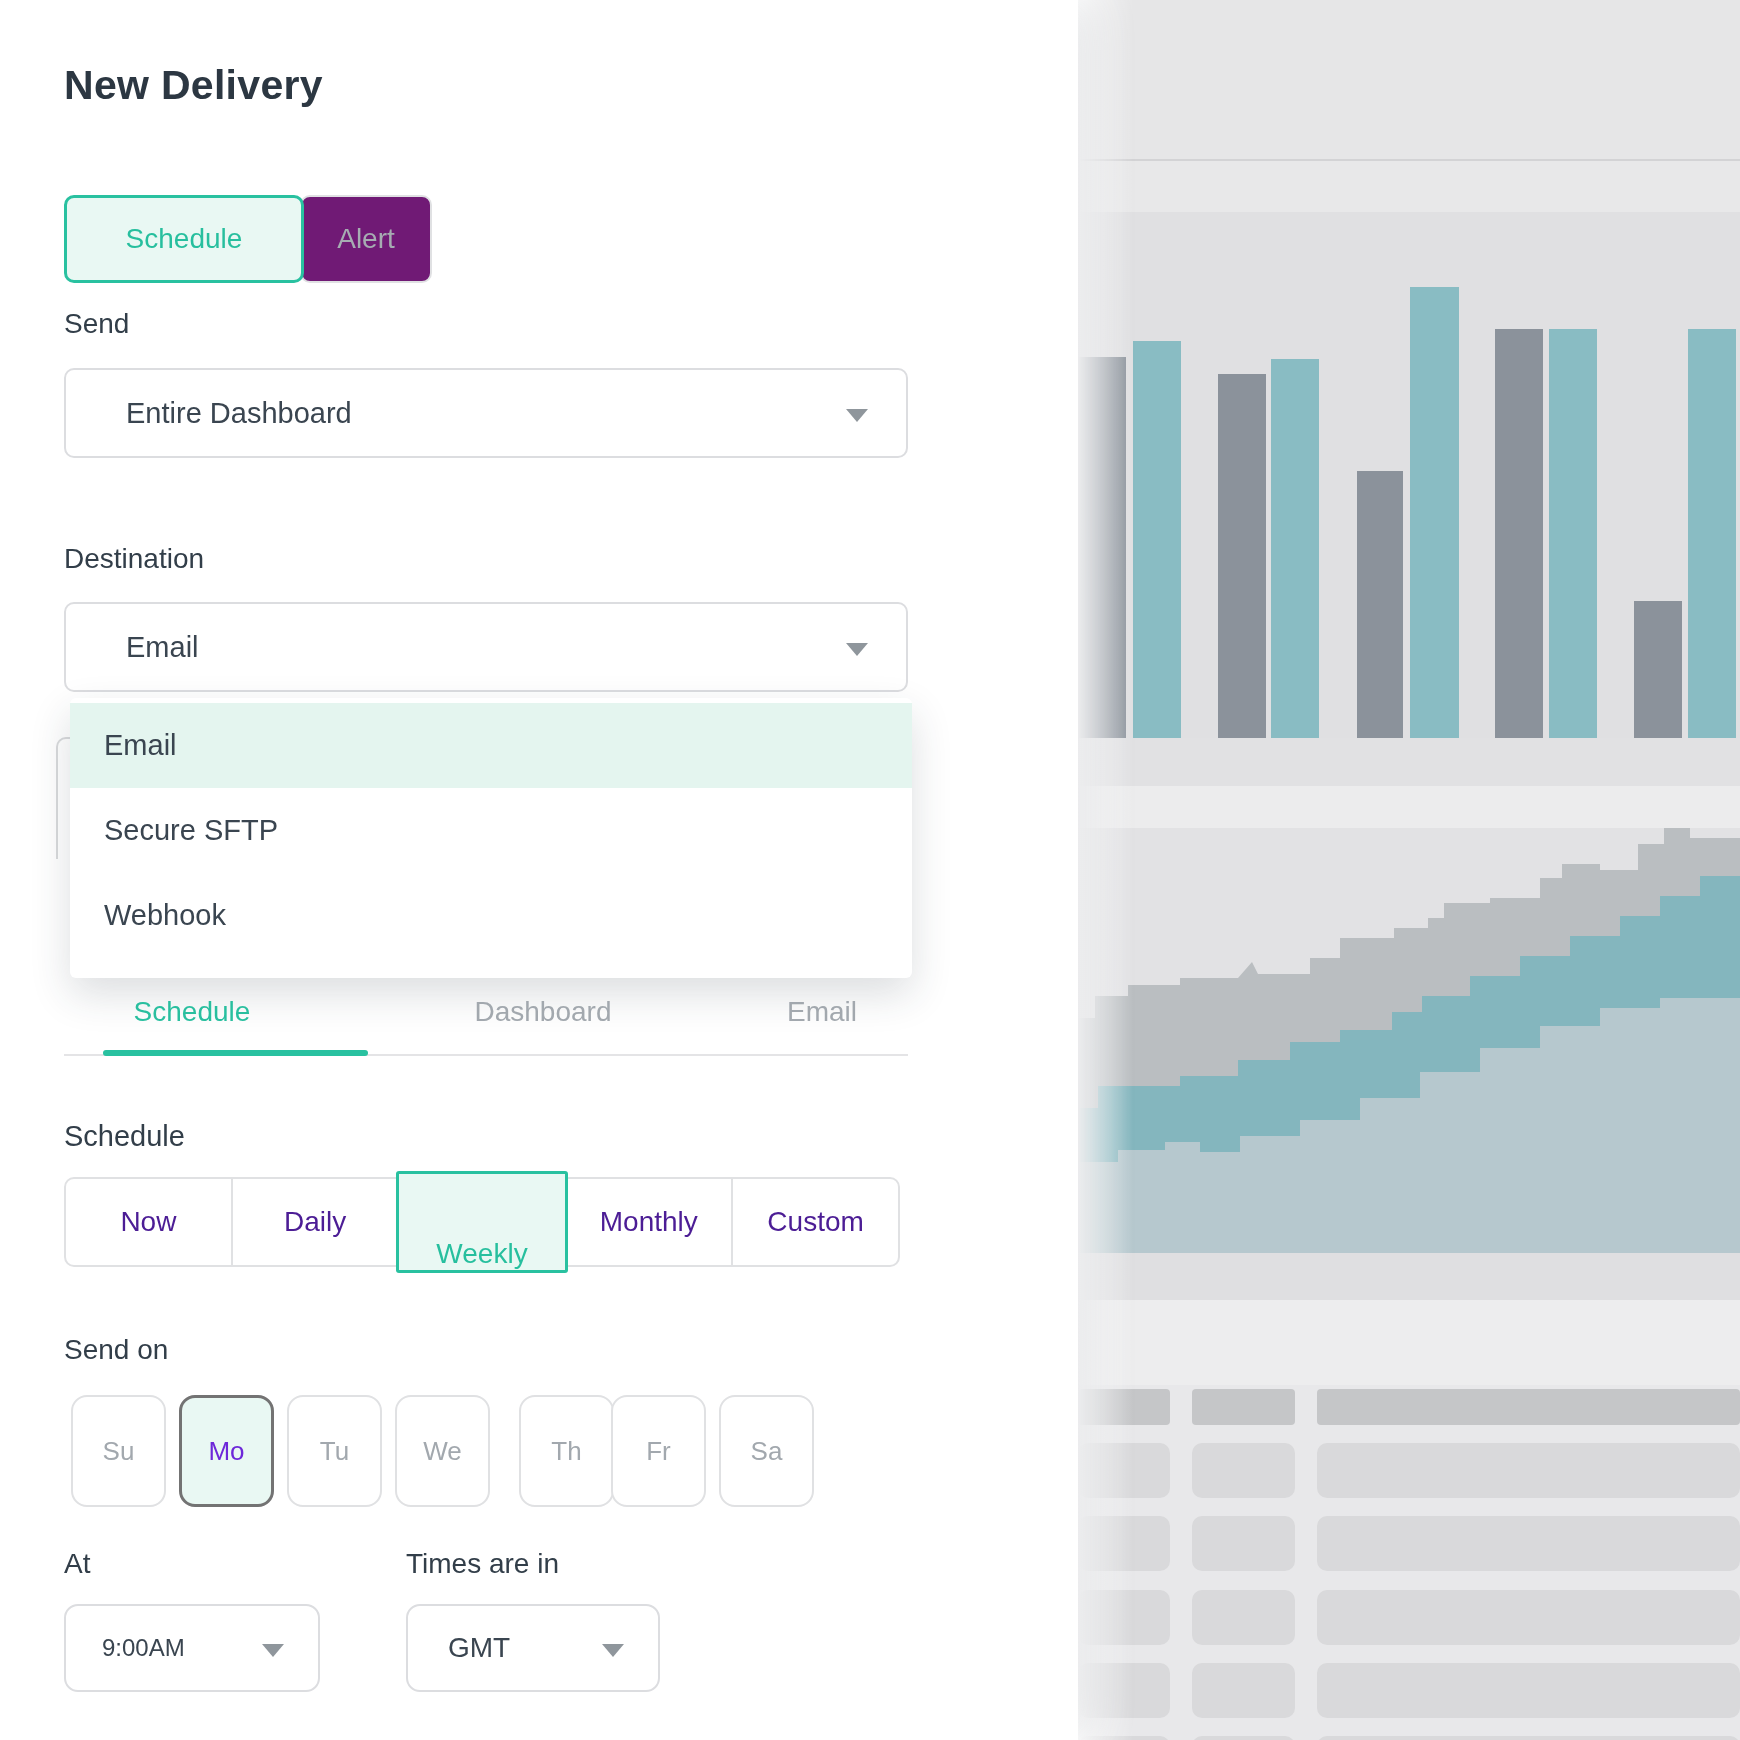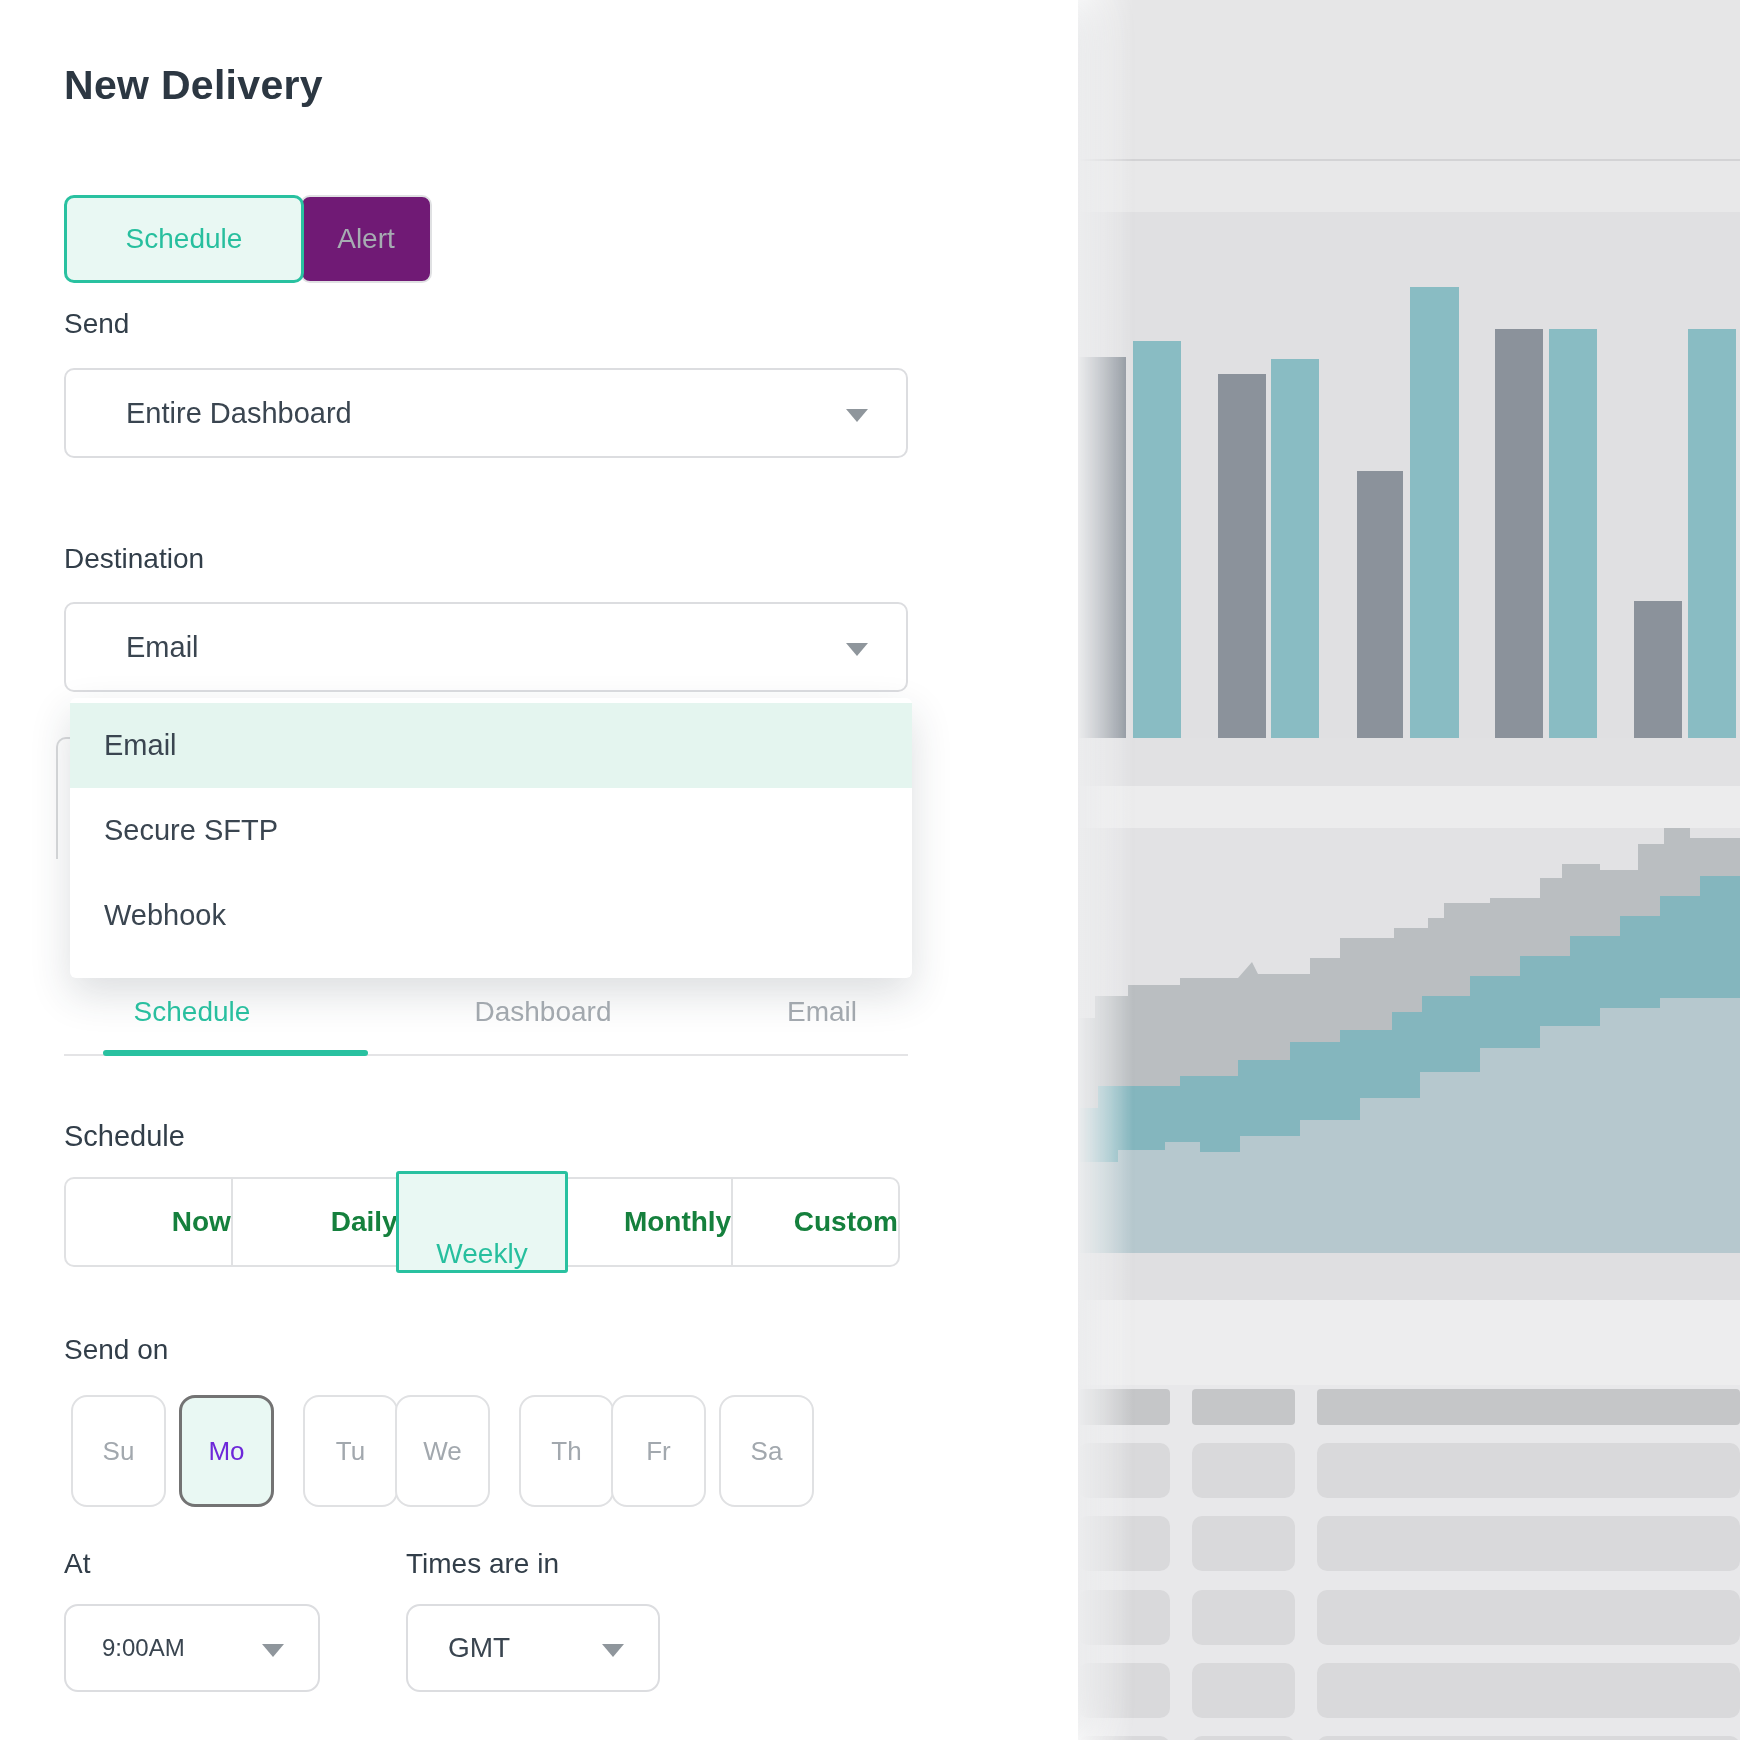--- a/index.html
+++ b/index.html
@@ -64,22 +64,22 @@
   .tab-track{position:absolute;left:64px;top:1054px;width:844px;height:2px;background:#e4e4e6;}
   .tab-underline{position:absolute;left:103px;top:1050px;width:265px;height:6px;
     border-radius:3px;background:#29c1a0;}
   .tab{position:absolute;top:996px;transform:translateX(-50%);font-size:28px;
     font-weight:500;color:#a2a8ae;}
   .tab.active{color:#29bf9f;}
   .tab-schedule{left:192px;} .tab-dashboard{left:543px;} .tab-email{left:822px;}
 
   .seg{position:absolute;left:64px;top:1177px;width:836px;height:90px;box-sizing:border-box;
     border:2px solid #e0e1e3;border-radius:10px;display:flex;}
-  .seg-cell{flex:1;display:flex;align-items:center;justify-content:flex-end;
-    font-size:28px;color:#15803d;font-weight:bold;}
+  .seg-cell{flex:1;display:flex;align-items:center;justify-content:center;
+    font-size:28px;color:#4c1d95;}
   .seg-cell + .seg-cell{border-left:2px solid #e0e1e3;}
   .seg-weekly{position:absolute;left:396px;top:1171px;width:172px;height:102px;box-sizing:border-box;
     border:3px solid #29c1a0;border-radius:3px;background:#e9f8f3;display:flex;align-items:flex-end;
     justify-content:center;font-size:28px;font-weight:500;color:#27bf9e;}
 
   .day{position:absolute;top:1395px;width:95px;height:112px;box-sizing:border-box;
     border:2px solid #e0e1e3;border-radius:16px;background:#fff;display:flex;align-items:center;
     justify-content:center;font-size:26px;color:#a2a8ae;}
   .day.selected{border:3px solid #737373;background:#e9f8f3;color:#6d28d9;font-weight:500;}
 </style>
@@ -210,21 +210,21 @@
     </div>
 
     <div class="lbl" style="left:64px;top:1334px;">Send on</div>
 
     <div class="day" style="left:71px;">
       <span>Su</span>
       </div>
     <div class="day selected" style="left:179px;">
       <span>Mo</span>
       </div>
-    <div class="day" style="left:303px;">
+    <div class="day" style="left:287px;">
       <span>Tu</span>
       </div>
     <div class="day" style="left:395px;">
       <span>We</span>
       </div>
     <div class="day" style="left:503px;margin-left:16px;">
       <span>Th</span>
       </div>
     <div class="day" style="left:611px;">
       <span>Fr</span>

